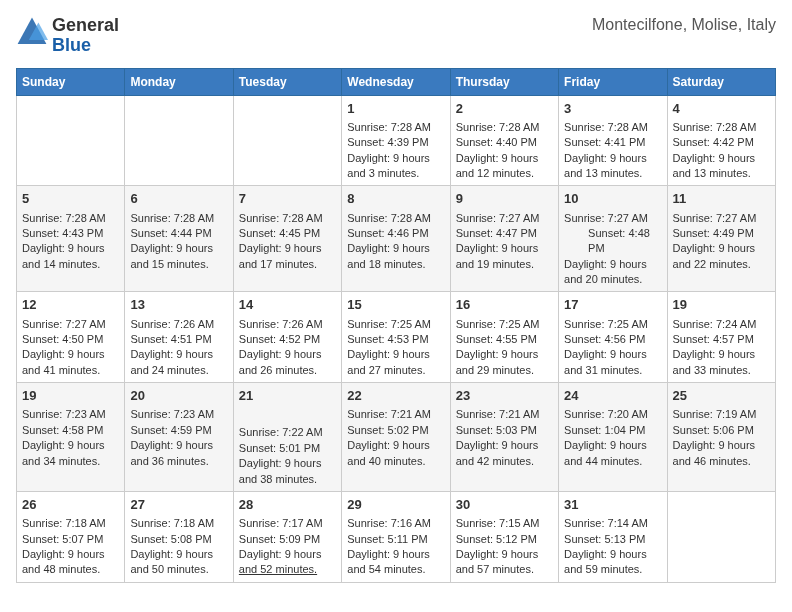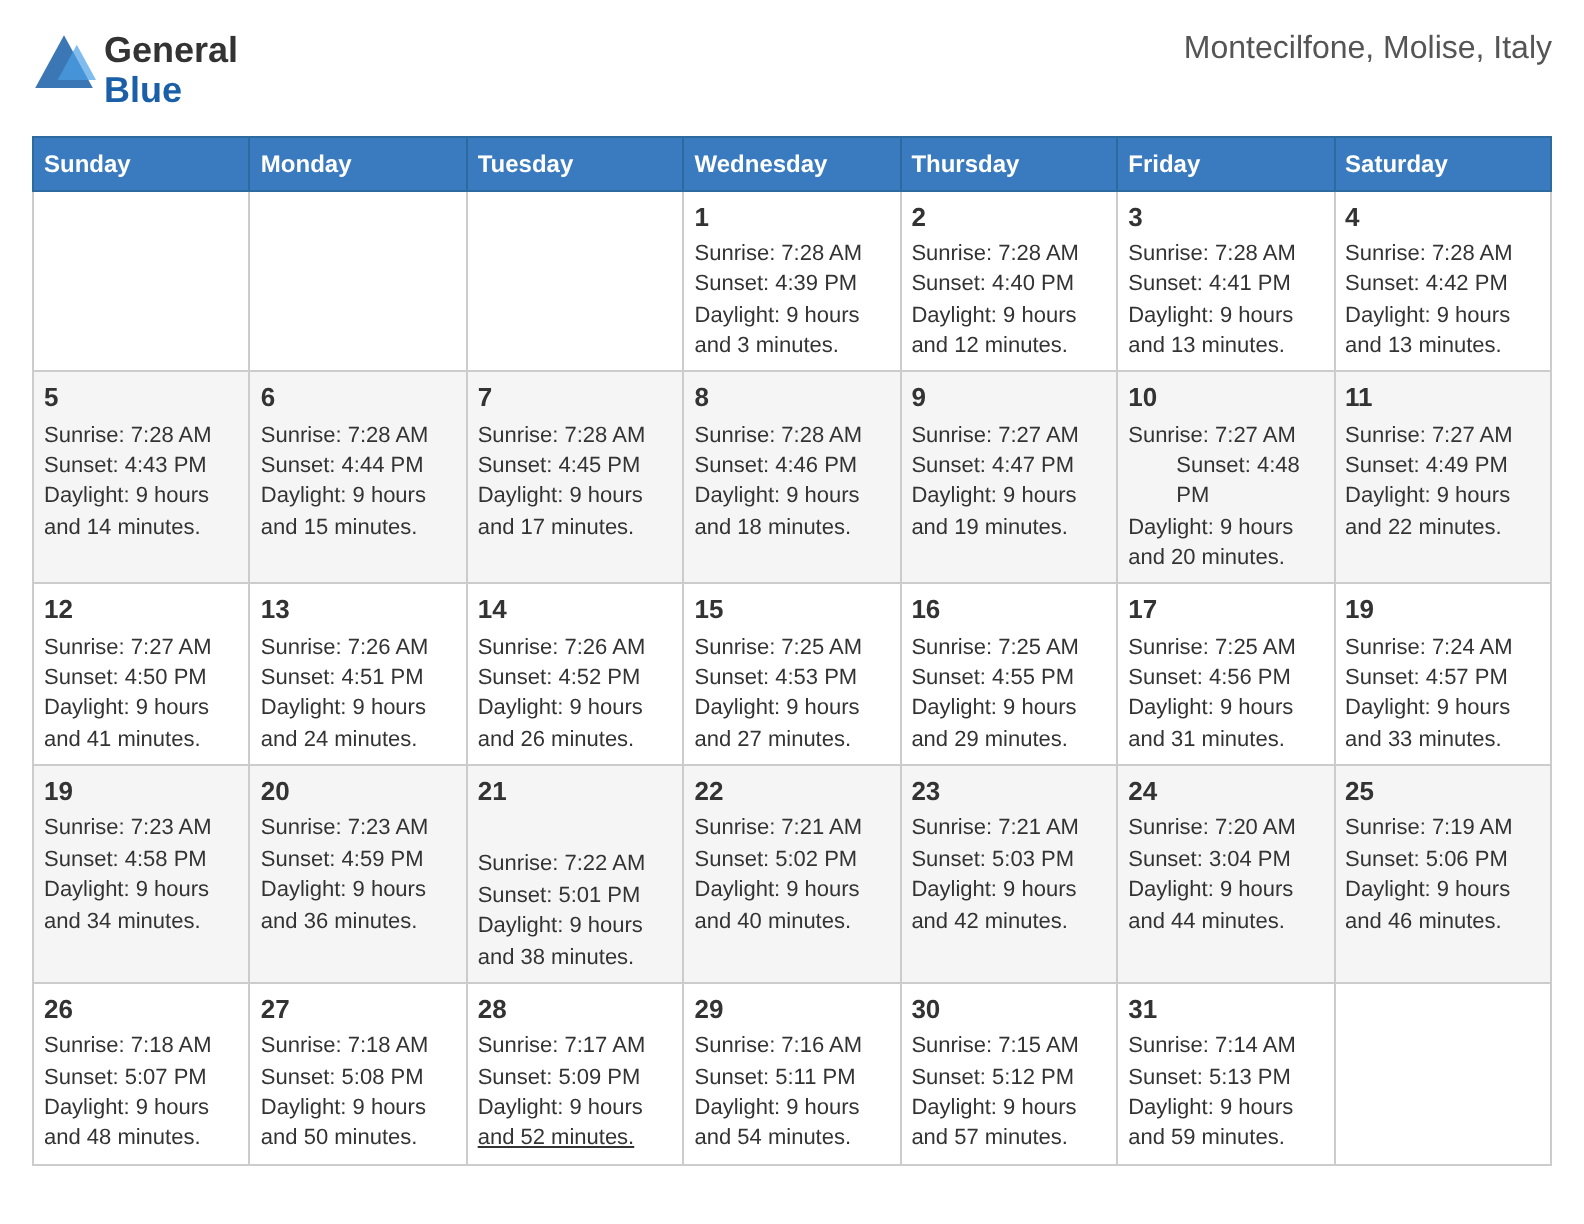--- a/index.html
+++ b/index.html
@@ -281,21 +281,21 @@
         <td>
           <span class="day-num">23</span>
           <span style="display: block;">Sunrise: 7:21 AM</span>
           <span style="display: block;">Sunset: 5:03 PM</span>
           <span style="display: block;">Daylight: 9 hours</span>
           <span style="display: block;">and 42 minutes.</span>
         </td>
         <td>
           <span class="day-num">24</span>
           <span style="display: block;">Sunrise: 7:20 AM</span>
-          <span style="display: block;">Sunset: 3:04 PM</span>
+          <span style="display: block;">Sunset: 1:04 PM</span>
           <span style="display: block;">Daylight: 9 hours</span>
           <span style="display: block;">and 44 minutes.</span>
         </td>
         <td>
           <span class="day-num">25</span>
           <span style="display: block;">Sunrise: 7:19 AM</span>
           <span style="display: block;">Sunset: 5:06 PM</span>
           <span style="display: block;">Daylight: 9 hours</span>
           <span style="display: block;">and 46 minutes.</span>
         </td>

